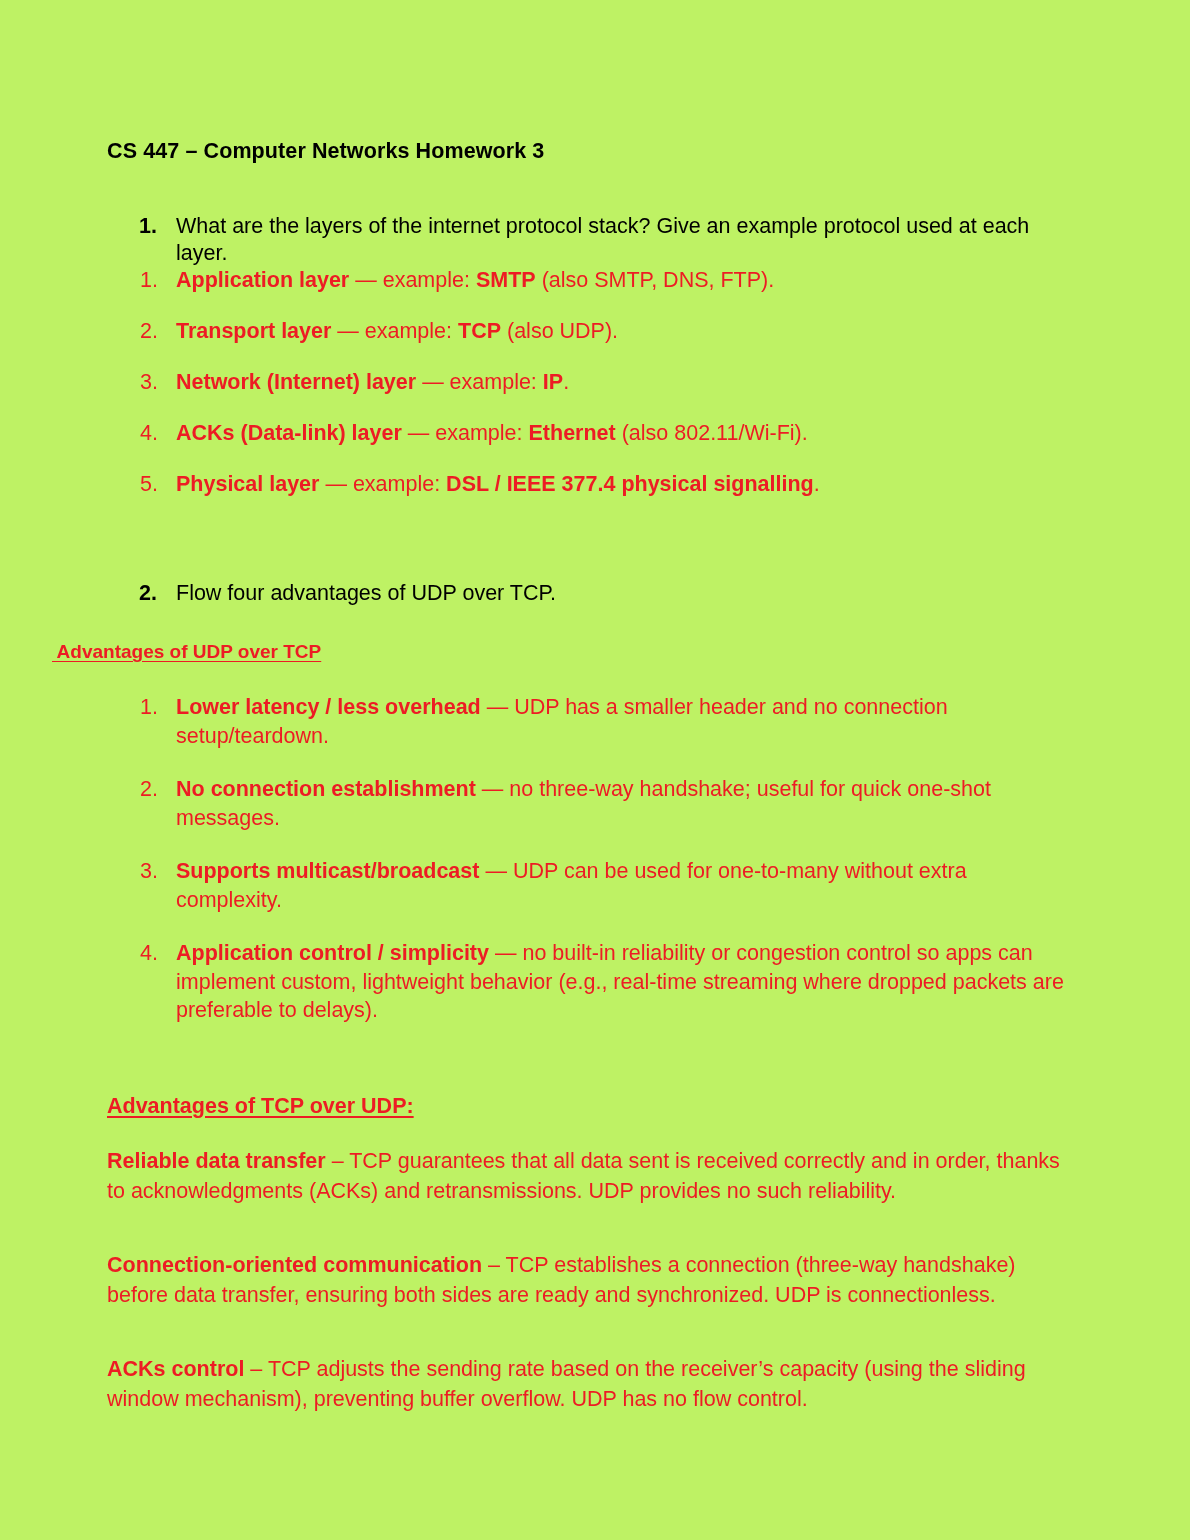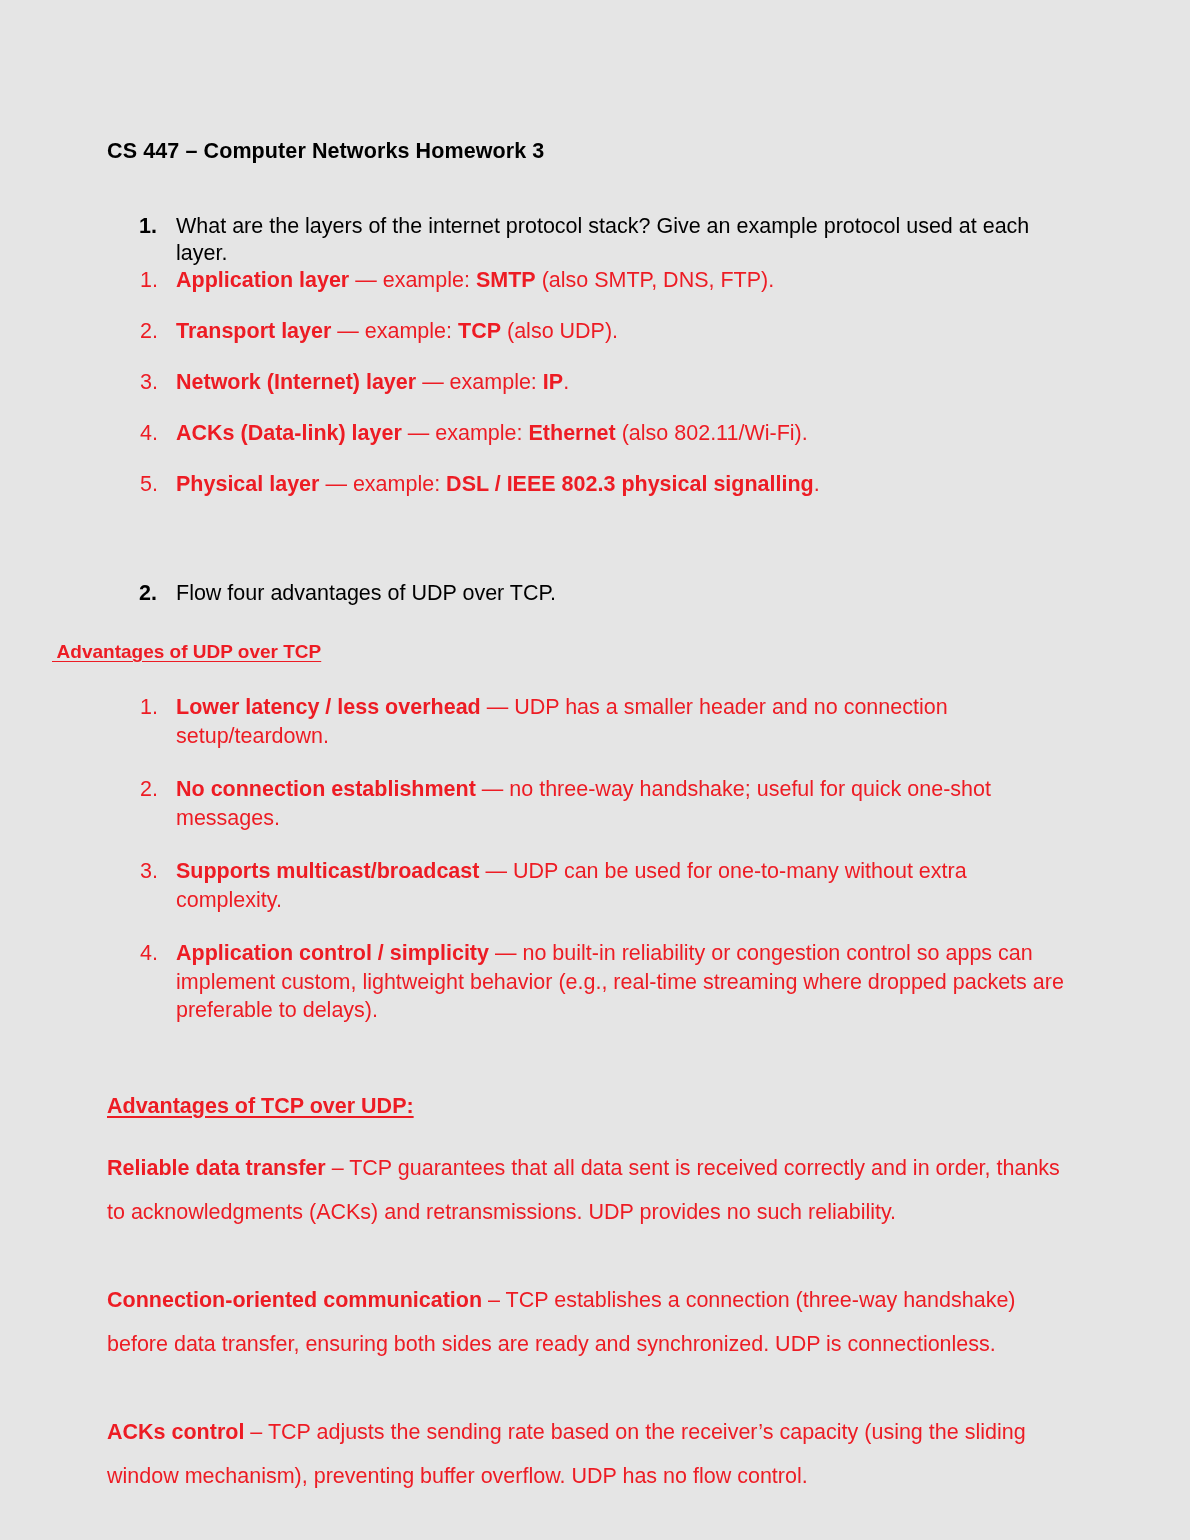--- a/index.html
+++ b/index.html
@@ -12,21 +12,21 @@
     height: 1540px;
     font-family: "Liberation Sans", sans-serif;
     color: #000000;
     -webkit-font-smoothing: antialiased;
   }
 
   .page {
     position: relative;
     width: 1190px;
     height: 1540px;
-    background: #e5e5e5;
+    background: #bef264;
     box-sizing: border-box;
     padding: 0;
     overflow: hidden;
   }
 
   .doc-title {
     position: absolute;
     left: 107px;
     top: 139px;
     font-size: 21.5px;
@@ -126,21 +126,21 @@
     color: #ED1C24;
     text-decoration: underline;
     text-underline-offset: 3px;
     line-height: 28px;
   }
 
   .para {
     margin: 0 0 0 107px;
     width: 966px;
     font-size: 21.5px;
-    line-height: 44px;
+    line-height: 30px;
     color: #ED1C24;
   }
   .sp-58 { height: 58px; }
   .sp-30 { height: 30px; }
   .sp-26 { height: 26px; }
   .sp-44 { height: 44px; }
 </style>
 </head>
 <body>
 
@@ -161,21 +161,21 @@
       <li>
         <span class="num">2.</span><b>Transport layer</b><span> — example: </span><b>TCP</b><span> (also UDP).</span>
       </li>
       <li>
         <span class="num">3.</span><b>Network (Internet) layer</b><span> — example: </span><b>IP</b><span>.</span>
       </li>
       <li>
         <span class="num">4.</span><b>ACKs (Data-link) layer</b><span> — example: </span><b>Ethernet</b><span> (also 802.11/Wi-Fi).</span>
       </li>
       <li>
-        <span class="num">5.</span><b>Physical layer</b><span> — example: </span><b>DSL / IEEE 802.3 physical signalling</b><span>.</span>
+        <span class="num">5.</span><b>Physical layer</b><span> — example: </span><b>DSL / IEEE 377.4 physical signalling</b><span>.</span>
       </li>
     </ol>
 
     <div class="sp-58"></div>
 
     <div class="question">
       <span class="qnum">2.</span><span>Flow four advantages of UDP over TCP.</span>
     </div>
 
     <div class="sp-30"></div>

